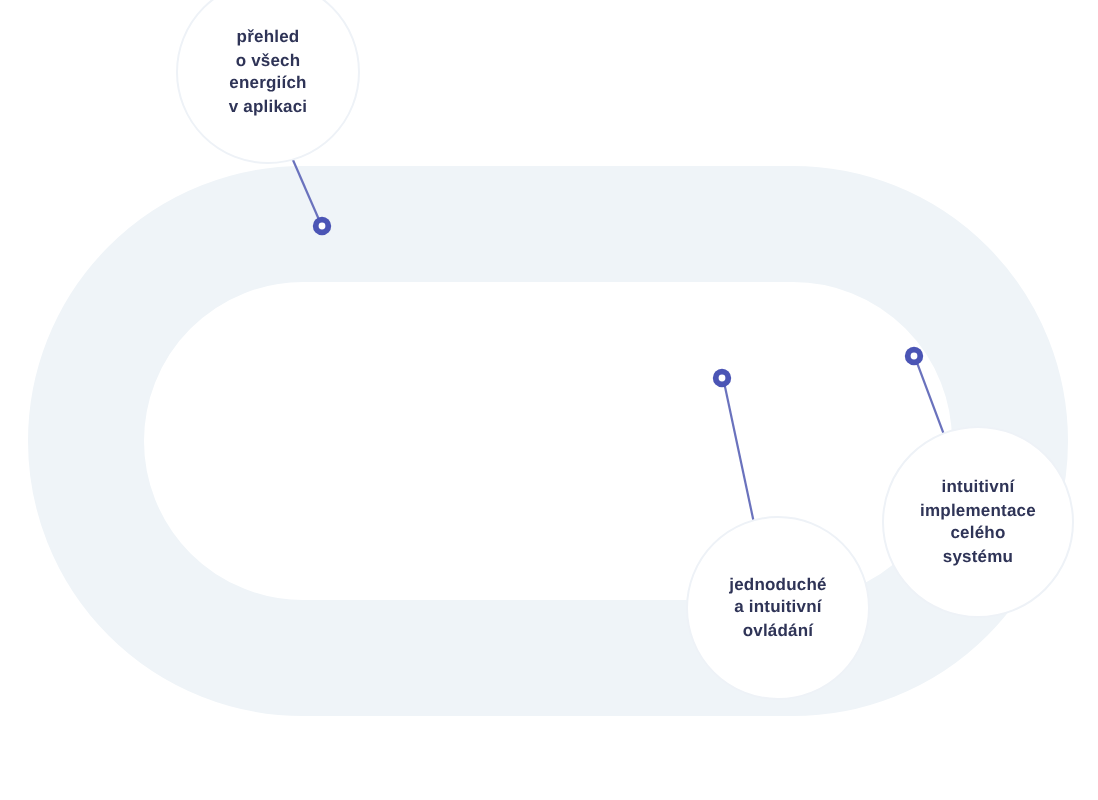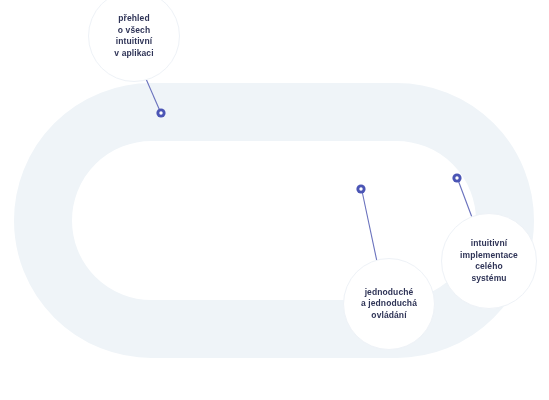--- a/index.html
+++ b/index.html
@@ -93,27 +93,27 @@
     </g>
     <g>
       <circle cx="457" cy="178" r="4.6" fill="#4b55b5"></circle>
       <circle cx="457" cy="178" r="1.7" fill="#ffffff"></circle>
     </g>
   </svg>
 
   <div class="bubble" id="bubble-overview">
     <div class="bubble-text">přehled
 o všech
-intuitivní
+energiích
 v aplikaci</div>
   </div>
 
   <div class="bubble" id="bubble-control">
     <div class="bubble-text">jednoduché
-a jednoduchá
+a intuitivní
 ovládání</div>
   </div>
 
   <div class="bubble" id="bubble-implementation">
     <div class="bubble-text">intuitivní
 implementace
 celého
 systému</div>
   </div>
 

